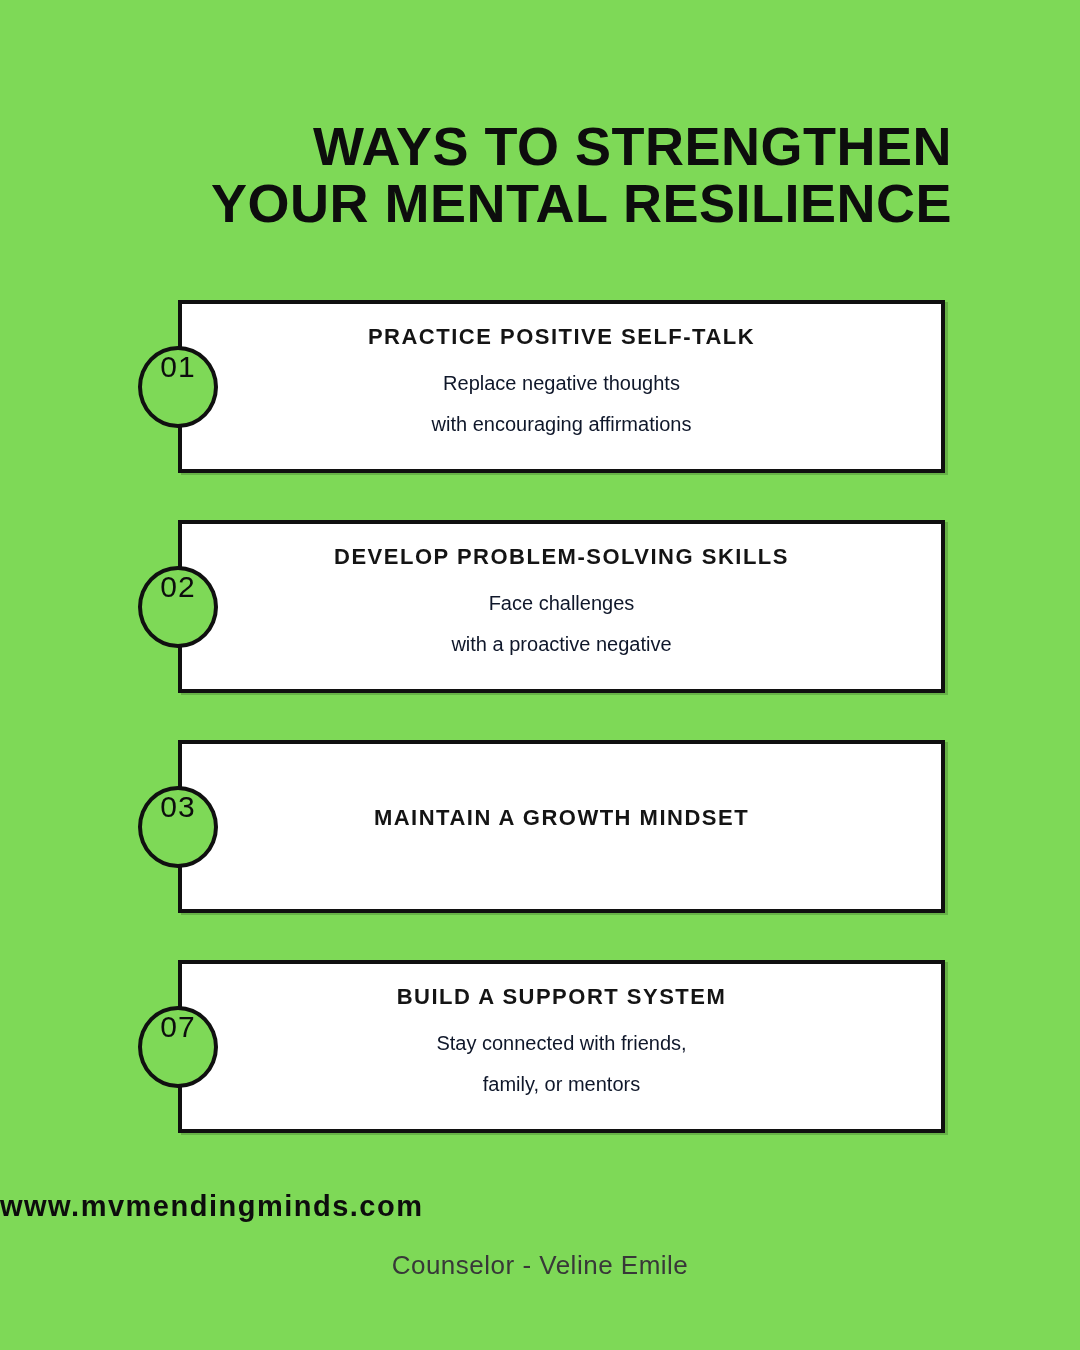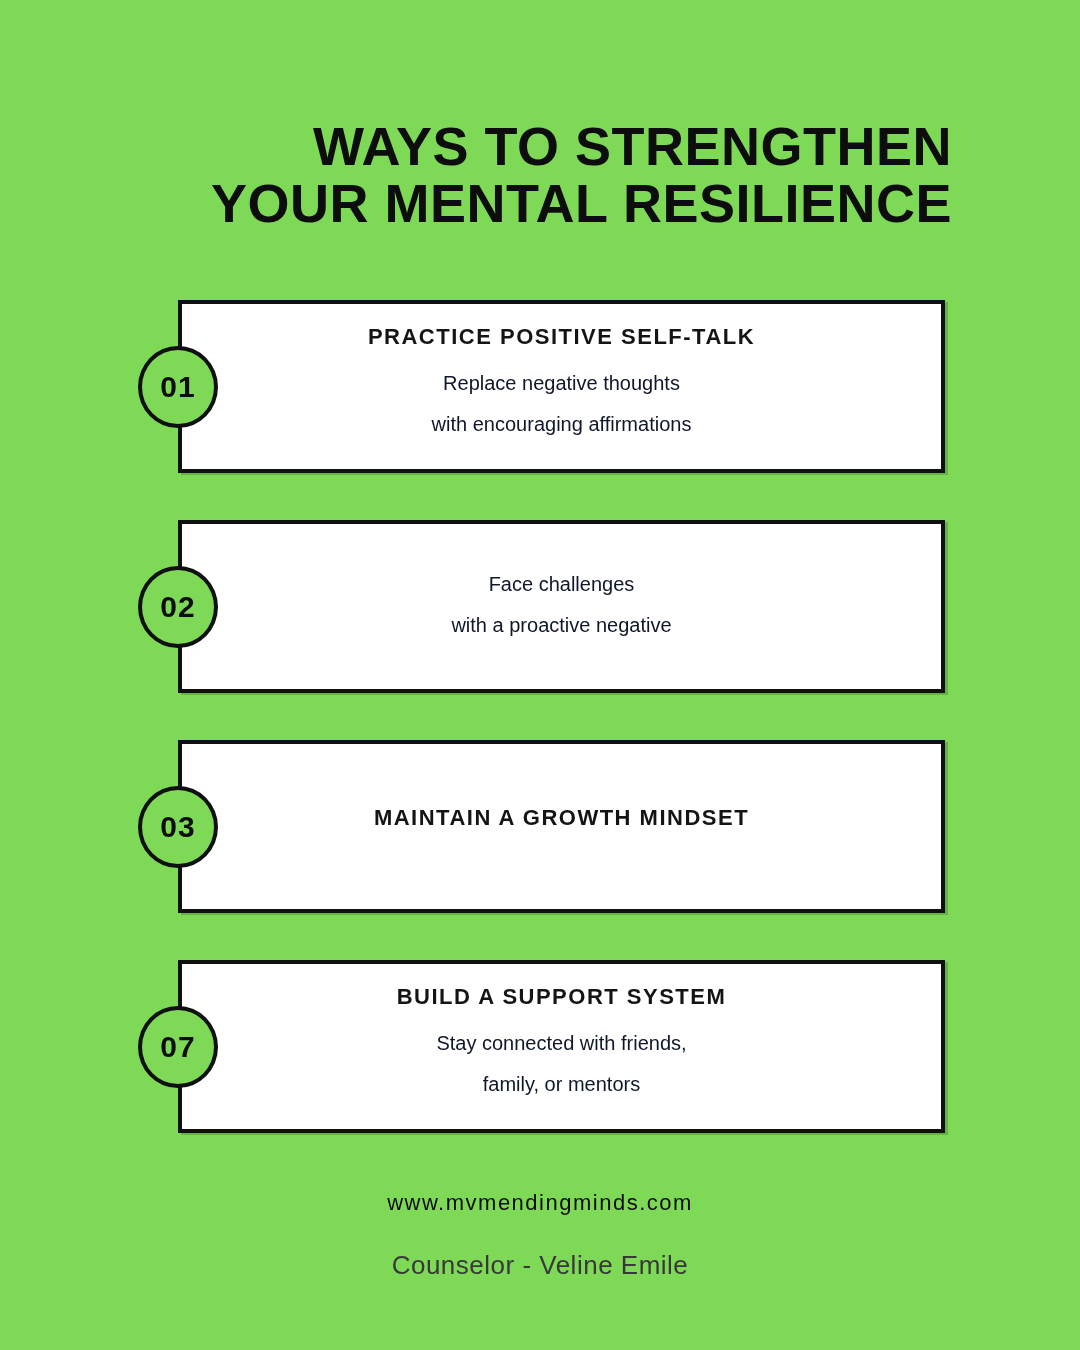--- a/index.html
+++ b/index.html
@@ -56,24 +56,24 @@
     left: -44px;
     top: 50%;
     transform: translateY(-50%);
     box-sizing: border-box;
     width: 80px;
     height: 82px;
     border-radius: 50%;
     background: #7ED957;
     border: 4px solid #101010;
     display: flex;
-    align-items: center;
+    align-items: flex-start;
     justify-content: center;
     font-size: 30px;
-    font-weight: 700;
+    font-weight: 400;
     letter-spacing: 1px;
     color: #0d0d0d;
   }
   .card-title {
     font-size: 22px;
     font-weight: 700;
     letter-spacing: 1.5px;
     color: #141414;
     margin-bottom: 13px;
     white-space: nowrap;
@@ -83,23 +83,23 @@
     font-weight: 400;
     line-height: 41px;
     color: #0f172a;
     white-space: pre-line;
   }
   .footer-url {
     position: absolute;
     top: 1190px;
     left: 0;
     width: 1080px;
-    text-align: center;
-    font-size: 22px;
-    font-weight: 400;
+    text-align: left;
+    font-size: 29px;
+    font-weight: 700;
     letter-spacing: 1.5px;
     color: #0d0d0d;
   }
   .footer-credit {
     position: absolute;
     top: 1250px;
     left: 0;
     width: 1080px;
     text-align: center;
     font-size: 26px;
@@ -122,20 +122,21 @@
     </div>
     <div class="card-title">PRACTICE POSITIVE SELF-TALK</div>
     <div class="card-desc">Replace negative thoughts
 with encouraging affirmations</div>
   </div>
 
   <div class="card">
     <div class="badge">
       <span>02</span>
     </div>
+    <div class="card-title">DEVELOP PROBLEM-SOLVING SKILLS</div>
     <div class="card-desc">Face challenges
 with a proactive negative</div>
   </div>
 
   <div class="card">
     <div class="badge">
       <span>03</span>
     </div>
     <div class="card-title">MAINTAIN A GROWTH MINDSET</div>
   </div>

